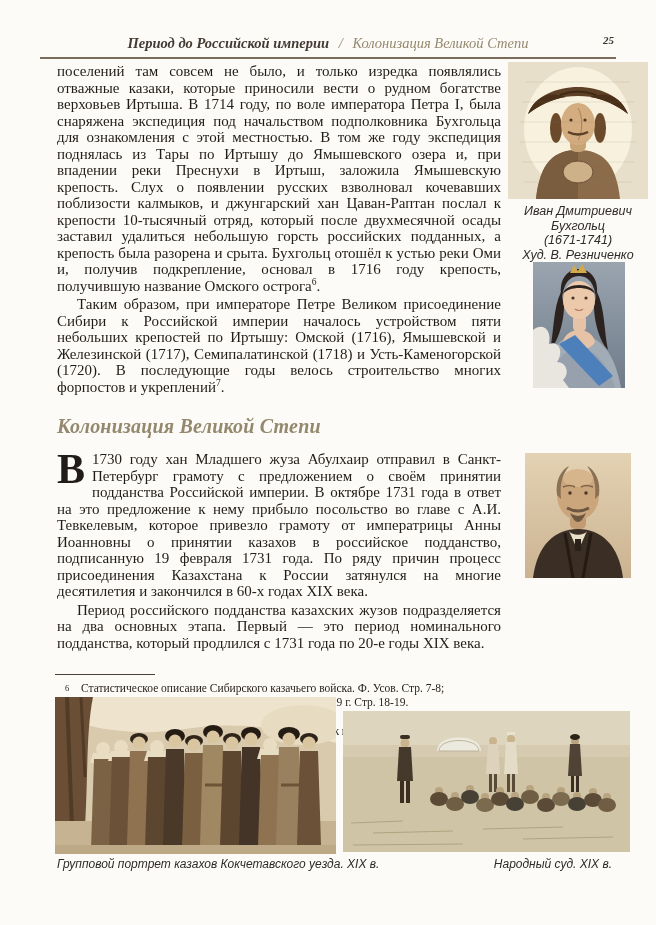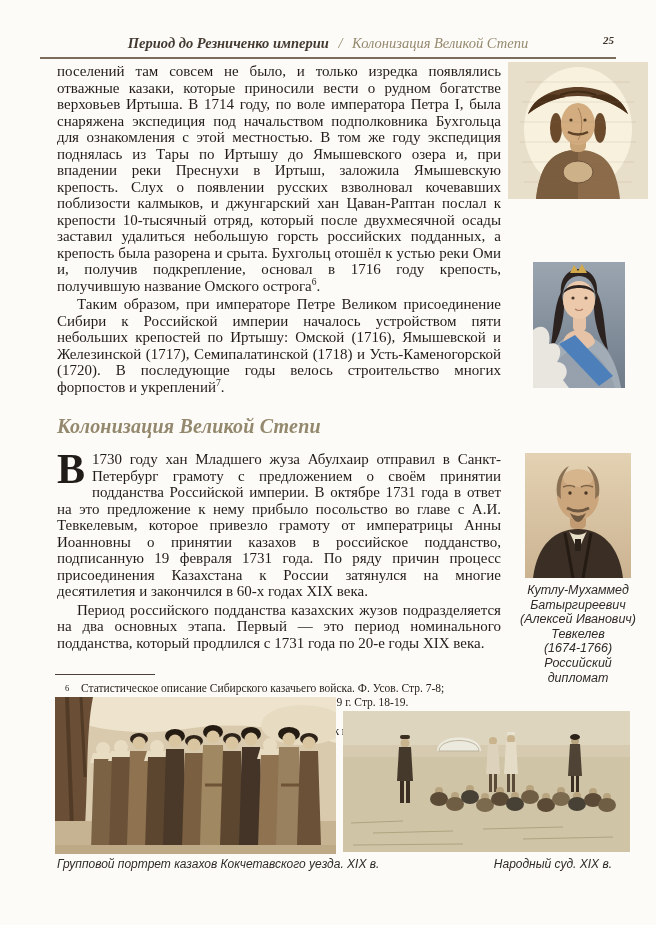--- a/index.html
+++ b/index.html
@@ -56,21 +56,21 @@
                font-style:italic; font-size:12px; color:#2e2b28; }
   .cap-left  { left:57px; }
   .cap-right { right:44px; text-align:left; }
 </style>
 </head>
 <body>
 
 <div class="page">
 
   <div class="hdr">
-    <span class="h-dark">Период до Резниченко империи</span>
+    <span class="h-dark">Период до Российской империи</span>
     <span class="h-sep">/</span>
     <span class="h-acc">Колонизация Великой Степи</span>
   </div>
   <div class="page-num">25</div>
   <div class="hdr-rule"></div>
 
   <div class="text-col">
     <p><span>поселений там совсем не было, и только изредка появлялись отважные казаки, которые приносили вести о рудном богатстве верховьев Иртыша. В 1714 году, по воле императора Петра I, была снаряжена экспедиция под начальством подполковника Бухгольца для ознакомления с этой местностью. В том же году экспедиция поднялась из Тары по Иртышу до Ямышевского озера и, при впадении реки Преснухи в Иртыш, заложила Ямышевскую крепость. Слух о появлении русских взволновал кочевавших поблизости калмыков, и джунгарский хан Цаван-Раптан послал к крепости 10-тысячный отряд, который после двухмесячной осады заставил удалиться небольшую горсть российских подданных, а крепость была разорена и срыта. Бухгольц отошёл к устью реки Оми и, получив подкрепление, основал в 1716 году крепость, получившую название Омского острога</span><sup class="ref">6</sup><span>.</span></p>
     <p class="p-indent"><span>Таким образом, при императоре Петре Великом присоединение Сибири к Российской империи началось устройством пяти небольших крепостей по Иртышу: Омской (1716), Ямышевской и Железинской (1717), Семипалатинской (1718) и Усть-Каменогорской (1720). В последующие годы велось строительство многих форпостов и укреплений</span><sup class="ref">7</sup><span>.</span></p>
 
@@ -110,20 +110,24 @@
       <path d="M52,33 Q70,26 88,33" stroke="#3f2a14" stroke-width="2" fill="none"></path>
       <g stroke="#8a7a5c" stroke-width="0.6" opacity="0.25">
         <line x1="18" y1="20" x2="122" y2="20"></line>
           <line x1="14" y1="40" x2="126" y2="40"></line>
         <line x1="12" y1="60" x2="128" y2="60"></line>
           <line x1="12" y1="80" x2="128" y2="80"></line>
         <line x1="14" y1="100" x2="126" y2="100"></line>
           <line x1="16" y1="120" x2="124" y2="120"></line>
       </g>
     </svg>
+    <div class="sb-cap sb-abs" style="left:0;top:142px">Иван Дмитриевич
+Бухгольц
+(1671-1741)
+Худ. В. Резниченко</div>
 
     <svg class="sb-img sb-abs" style="left:25px;top:200px" width="92" height="126" viewBox="0 0 92 126">
       <defs>
         <linearGradient id="pg2" x1="0" y1="0" x2="0" y2="1">
           <stop offset="0" stop-color="#9aa5b0"></stop>
             <stop offset="1" stop-color="#6f7b89"></stop>
         </linearGradient>
       </defs>
       <rect width="92" height="126" fill="url(#pg2)"></rect>
       <path d="M28,30 C20,46 21,70 17,88 C25,80 31,60 31,44 Z" fill="#2c2320"></path>
@@ -161,27 +165,20 @@
       <ellipse cx="53" cy="25" rx="15" ry="9" fill="#d7b58c"></ellipse>
       <path d="M32,42 C30,28 36,17 44,13 C36,24 35,32 36,46 Z" fill="#8a7154"></path>
       <path d="M74,42 C76,28 70,17 62,13 C70,24 71,32 70,46 Z" fill="#8a7154"></path>
       <path d="M38,34 Q45,31 50,34" stroke="#7c6347" stroke-width="1.5" fill="none"></path>
       <path d="M56,34 Q61,31 68,34" stroke="#7c6347" stroke-width="1.5" fill="none"></path>
       <circle cx="45" cy="40" r="1.7" fill="#463526"></circle>
       <circle cx="61" cy="40" r="1.7" fill="#463526"></circle>
       <path d="M42,55 Q53,61 64,55" stroke="#6e5740" stroke-width="3" fill="none"></path>
       <path d="M45,60 Q53,78 61,60 Q53,66 45,60 Z" fill="#6e5740"></path>
     </svg>
-    <div class="sb-cap sb-abs" style="left:0;top:521px">Кутлу-Мухаммед
-Батыргиреевич
-(Алексей Иванович)
-Тевкелев
-(1674-1766)
-Российский
-дипломат</div>
   </aside>
 
   <svg class="photo" style="left:55px;top:697px" width="281" height="157" viewBox="0 0 281 157">
     <rect width="281" height="157" fill="#d9caae"></rect>
     <path d="M0,0 H281 V46 C230,30 180,24 130,32 C80,40 30,32 0,16 Z" fill="#eee4cd"></path>
     <ellipse cx="248" cy="28" rx="42" ry="20" fill="#e7dcc2"></ellipse>
     <path d="M0,0 L38,0 C30,40 34,90 28,157 L0,157 Z" fill="#6a4f36"></path>
     <path d="M12,0 L18,157" stroke="#523b26" stroke-width="4"></path>
     <path d="M26,0 L30,80" stroke="#523b26" stroke-width="3"></path>
     <rect y="124" width="281" height="33" fill="#c6b392"></rect>

